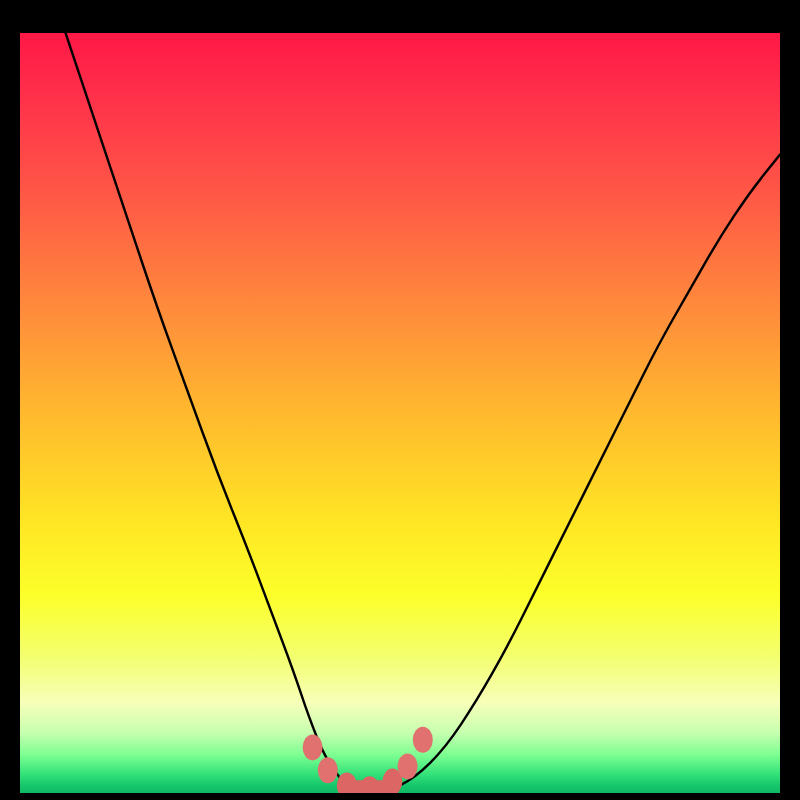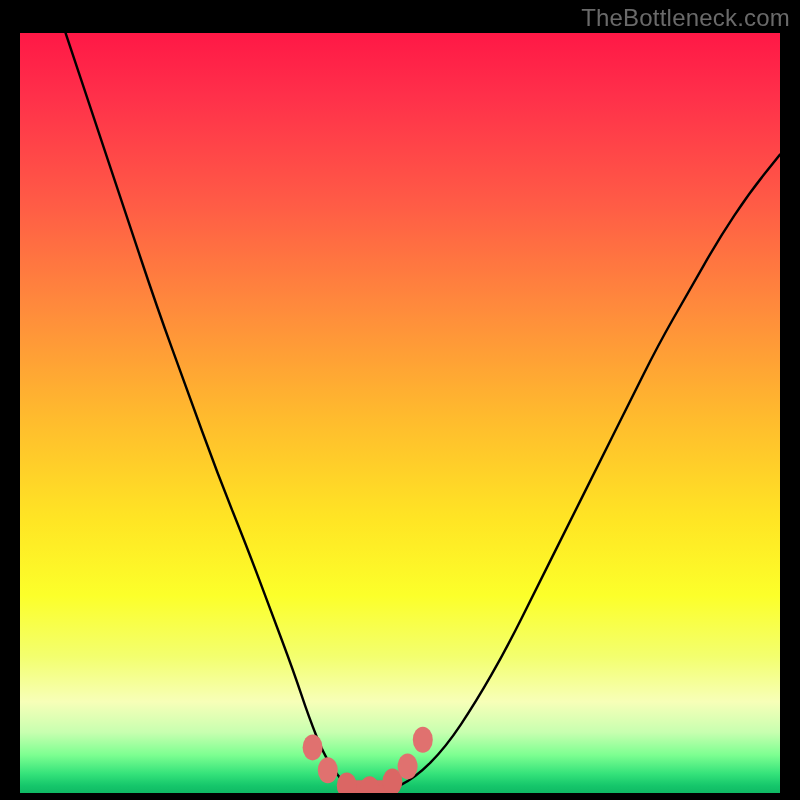--- a/index.html
+++ b/index.html
@@ -77,21 +77,20 @@
   }
   .blob-core {
     fill: #db6664;
   }
 </style>
 </head>
 <body>
 
 <div class="frame">
 
-  <div class="watermark">TheBottleneck.com</div>
 
   <div class="plot-area">
     <div class="gradient"></div>
 
     <svg class="curve" viewBox="0 0 760 760" preserveAspectRatio="none">
       <path id="curve-path" class="curve-stroke" d="M 45.6 0.0 Q 45.6 0.0 60.8 45.6 Q 76.0 91.2 91.2 136.8 Q 106.4 182.4 121.6 228.0 Q 136.8 273.6 152.0 315.4 Q 167.2 357.2 182.4 399.0 Q 197.6 440.8 212.8 478.8 Q 228.0 516.8 239.4 547.2 Q 250.8 577.6 262.2 608.0 Q 273.6 638.4 281.2 661.2 Q 288.8 684.0 296.4 703.0 Q 304.0 722.0 311.6 733.4 Q 319.2 744.8 326.8 752.4 Q 334.4 760.0 342.0 760.0 Q 349.6 760.0 357.2 760.0 Q 364.8 760.0 380.0 752.4 Q 395.2 744.8 410.4 729.6 Q 425.6 714.4 440.8 691.6 Q 456.0 668.8 471.2 642.2 Q 486.4 615.6 501.6 585.2 Q 516.8 554.8 532.0 524.4 Q 547.2 494.0 562.4 463.6 Q 577.6 433.2 592.8 402.8 Q 608.0 372.4 623.2 342.0 Q 638.4 311.6 653.6 285.0 Q 668.8 258.4 684.0 231.8 Q 699.2 205.2 714.4 182.4 Q 729.6 159.6 744.8 140.6 T 760.0 121.6"></path>
       <g id="marker-group">
           <rect x="320.8" y="747.2" width="57.6" height="18" rx="9" class="blob-core"></rect>
           <ellipse cx="292.6" cy="714.4" rx="10" ry="13" class="blob"></ellipse>
           <ellipse cx="307.8" cy="737.2" rx="10" ry="13" class="blob"></ellipse>

